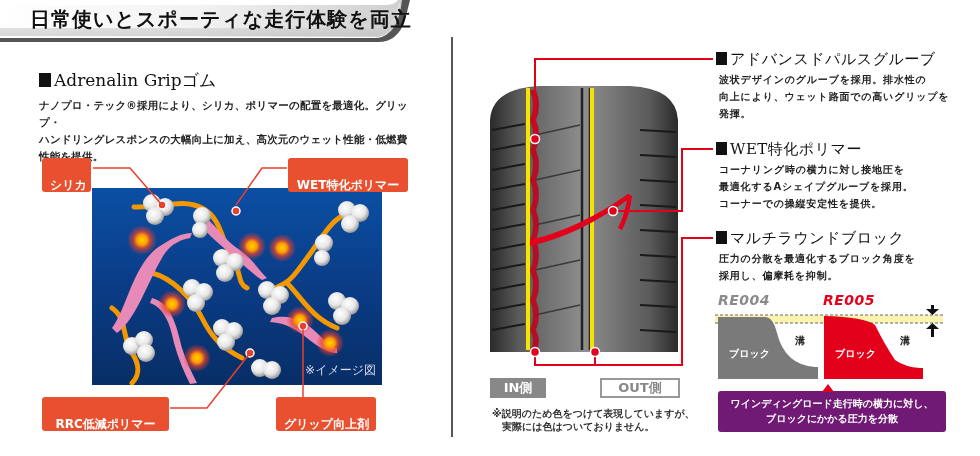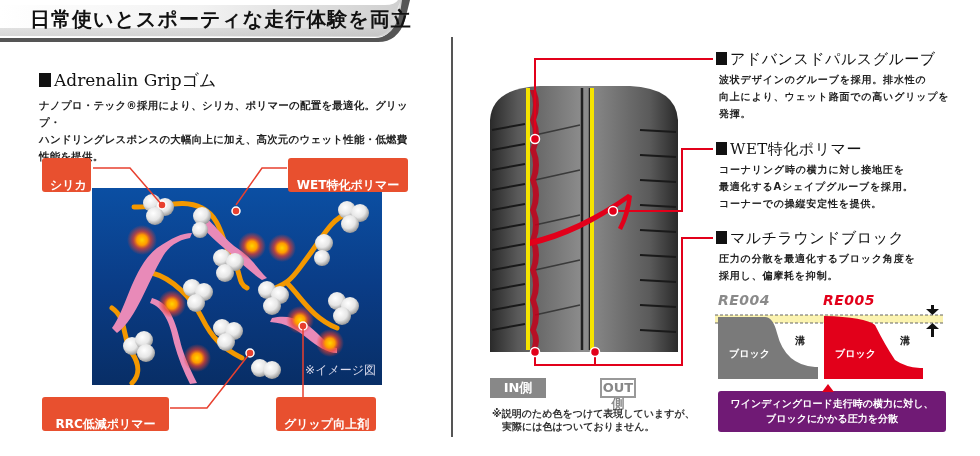--- a/index.html
+++ b/index.html
@@ -23,21 +23,21 @@
 
   .mol-panel { left: 92px; top: 188px; width: 290px; height: 197px; background: linear-gradient(180deg, #0b4fa3 0%, #0a3c86 50%, #082e66 100%); overflow:hidden; }
   .note-img { right: 6px; bottom: 6px; font-size: 12px; color:#dde; }
 
   
   .r-title { font-family: "DejaVu Serif", "Liberation Serif", serif; font-size: 15px; color:#111; white-space: nowrap; letter-spacing: 0.5px; }
   .r-title .sq { display:inline-block; width:11px; height:13px; background:#111; margin-right:3px; vertical-align:-1px; }
   .r-desc { font-size: 10px; line-height: 17px; font-weight: bold; color:#222; letter-spacing: 0.8px; }
 
   .tag-in { background:#888; color:#fff; font-size:13px; font-weight:bold; width:56px; height:20px; line-height:20px; text-align:center; }
-  .tag-out { background:#fff; color:#888; border:2px solid #999; font-size:13px; font-weight:bold; width:36px; height:20px; line-height:16px; text-align:center; }
+  .tag-out { background:#fff; color:#888; border:2px solid #999; font-size:13px; font-weight:bold; width:80px; height:20px; line-height:16px; text-align:center; }
   .small-note { font-size: 10px; line-height: 13px; color:#333; font-weight: bold; }
 
   .model-label { font-size: 14px; font-weight: bold; font-style: italic; letter-spacing: 0.5px; }
   .callout { left: 718px; top: 391px; width: 228px; height: 41px; background:#701a75; border-radius: 3px; color:#fff; font-size: 10px; font-weight:bold; text-align:center; line-height: 15px; padding-top: 5px; }
   .callout::before { content:""; position:absolute; left: 104px; top:-7px; border-left:6px solid transparent; border-right:6px solid transparent; border-bottom:8px solid #e2001a; }
   .profile-text { font-size: 10px; font-weight: bold; color:#fff; }
   .groove-text { font-size: 10px; font-weight: bold; color:#222; }
 </style>
 </head>
 <body>

